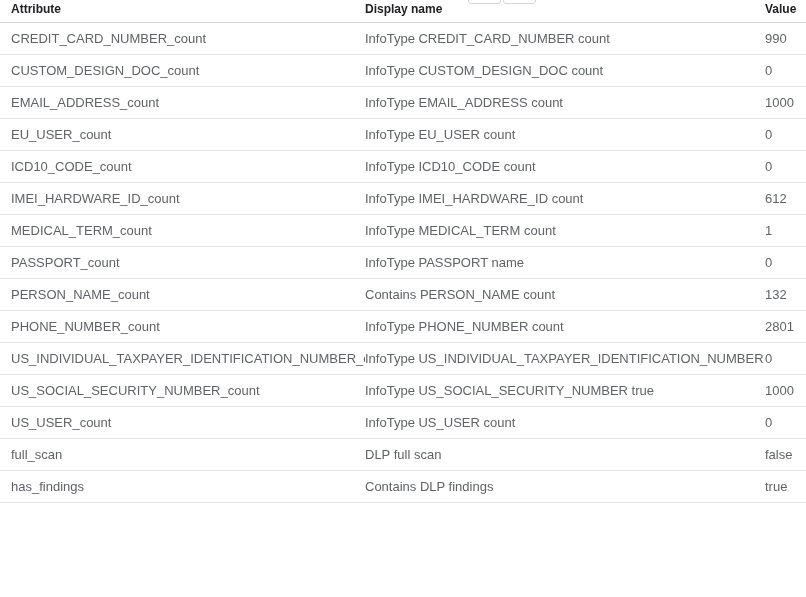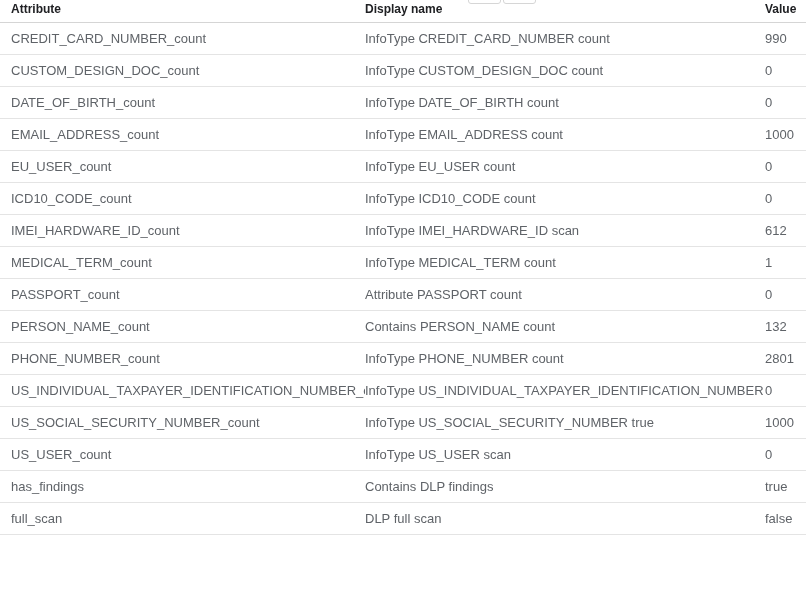--- a/index.html
+++ b/index.html
@@ -90,52 +90,47 @@
         <td>CREDIT_CARD_NUMBER_count</td>
         <td>InfoType CREDIT_CARD_NUMBER count</td>
         <td>990</td>
       </tr>
       <tr>
         <td>CUSTOM_DESIGN_DOC_count</td>
         <td>InfoType CUSTOM_DESIGN_DOC count</td>
         <td>0</td>
       </tr>
       <tr>
-        <td>DATE_OF_BIRTH_count</td>
-        <td>InfoType DATE_OF_BIRTH count</td>
-        <td>0</td>
-      </tr>
-      <tr>
         <td>EMAIL_ADDRESS_count</td>
         <td>InfoType EMAIL_ADDRESS count</td>
         <td>1000</td>
       </tr>
       <tr>
         <td>EU_USER_count</td>
         <td>InfoType EU_USER count</td>
         <td>0</td>
       </tr>
       <tr>
         <td>ICD10_CODE_count</td>
         <td>InfoType ICD10_CODE count</td>
         <td>0</td>
       </tr>
       <tr>
         <td>IMEI_HARDWARE_ID_count</td>
-        <td>InfoType IMEI_HARDWARE_ID scan</td>
+        <td>InfoType IMEI_HARDWARE_ID count</td>
         <td>612</td>
       </tr>
       <tr>
         <td>MEDICAL_TERM_count</td>
         <td>InfoType MEDICAL_TERM count</td>
         <td>1</td>
       </tr>
       <tr>
         <td>PASSPORT_count</td>
-        <td>Attribute PASSPORT count</td>
+        <td>InfoType PASSPORT name</td>
         <td>0</td>
       </tr>
       <tr>
         <td>PERSON_NAME_count</td>
         <td>Contains PERSON_NAME count</td>
         <td>132</td>
       </tr>
       <tr>
         <td>PHONE_NUMBER_count</td>
         <td>InfoType PHONE_NUMBER count</td>
@@ -146,27 +141,27 @@
         <td>InfoType US_INDIVIDUAL_TAXPAYER_IDENTIFICATION_NUMBER count</td>
         <td>0</td>
       </tr>
       <tr>
         <td>US_SOCIAL_SECURITY_NUMBER_count</td>
         <td>InfoType US_SOCIAL_SECURITY_NUMBER true</td>
         <td>1000</td>
       </tr>
       <tr>
         <td>US_USER_count</td>
-        <td>InfoType US_USER scan</td>
+        <td>InfoType US_USER count</td>
         <td>0</td>
+      </tr>
+      <tr>
+        <td>full_scan</td>
+        <td>DLP full scan</td>
+        <td>false</td>
       </tr>
       <tr>
         <td>has_findings</td>
         <td>Contains DLP findings</td>
         <td>true</td>
       </tr>
-      <tr>
-        <td>full_scan</td>
-        <td>DLP full scan</td>
-        <td>false</td>
-      </tr>
     </tbody>
 </table>
 
 </body></html>

